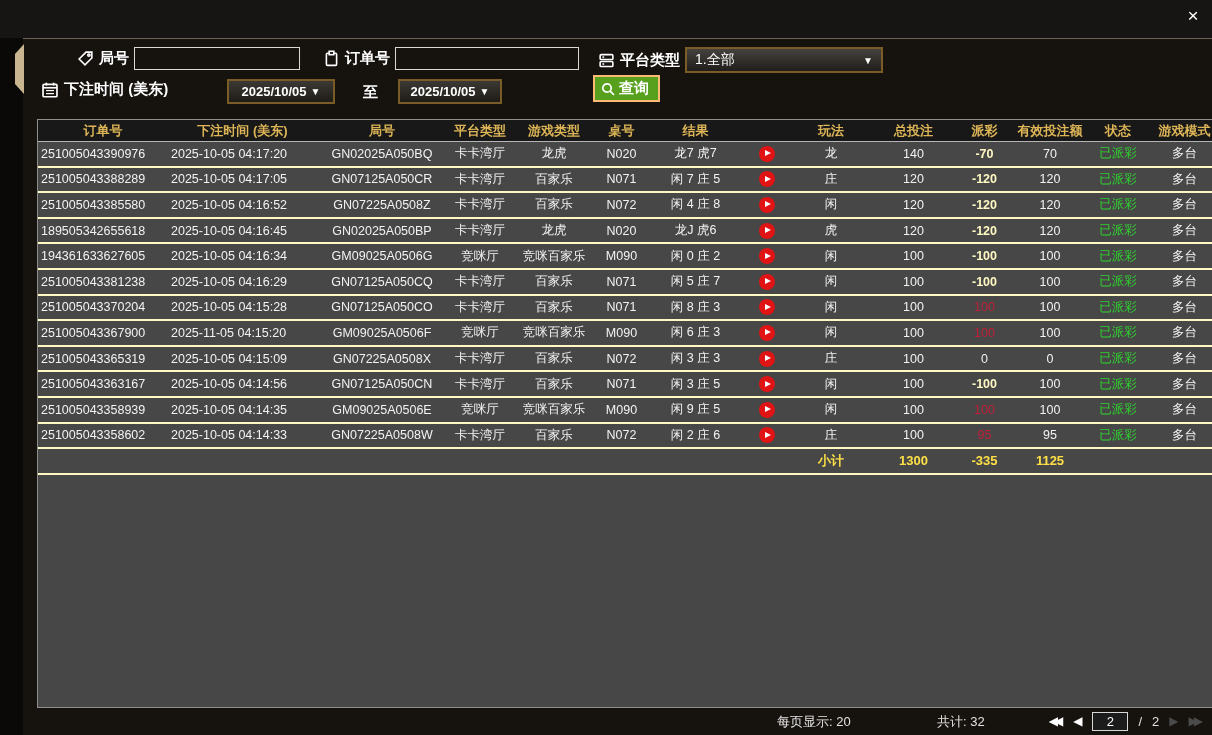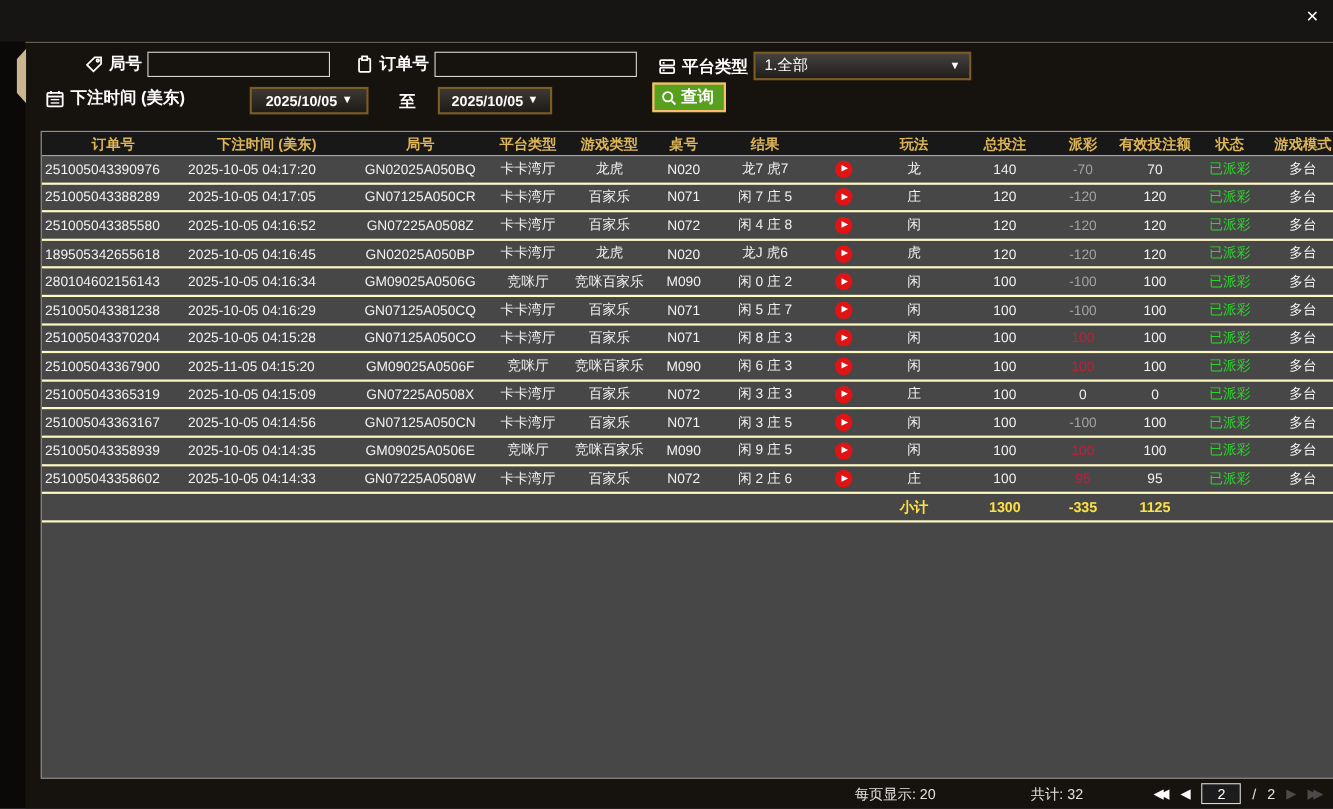--- a/index.html
+++ b/index.html
@@ -62,21 +62,21 @@
     grid-template-columns:130px 149px 130px 66px 82px 53px 95px 48px 80px 85px 57px 74px 62px 71px;
     align-items:center;height:25.6px;box-sizing:border-box;
     border-bottom:2px solid #fef9c3;font-size:12.5px;color:#f2f2f2;
   }
   .trow.thead{
     height:22px;background:#181818;color:#ddb557;font-weight:bold;font-size:13px;
     border-bottom:1px solid #b5b5b5;
   }
   .tcell{text-align:center;overflow:hidden;white-space:nowrap;}
   .c-left{text-align:left;padding-left:3px;}
-  .tone-neg{color:#a3a3a3;}
+  .tone-neg{color:#fef9c3;font-weight:bold;}
   .tone-pos{color:#c21f38;}
   .tone-zero{color:#f0f0f0;}
   .status-paid{color:#2ed32e;}
   .summary .tcell{color:#fde047;font-weight:bold;font-size:13px;}
   .play-btn{
     width:16px;height:16px;border-radius:50%;background:#e01414;margin:0 auto;
     position:relative;cursor:pointer;
   }
   .play-btn::after{
     content:"";position:absolute;left:6px;top:4.5px;
@@ -269,21 +269,21 @@
           <div class="play-btn"></div>
         </div>
         <div class="tcell">虎</div>
         <div class="tcell">120</div>
         <div class="tcell tone-neg">-120</div>
         <div class="tcell">120</div>
         <div class="tcell status-paid">已派彩</div>
         <div class="tcell">多台</div>
       </div>
       <div class="trow">
-        <div class="tcell c-left">280104602156143</div>
+        <div class="tcell c-left">194361633627605</div>
         <div class="tcell c-left">2025-10-05 04:16:34</div>
         <div class="tcell">GM09025A0506G</div>
         <div class="tcell">竞咪厅</div>
         <div class="tcell">竞咪百家乐</div>
         <div class="tcell">M090</div>
         <div class="tcell">闲 0 庄 2</div>
         <div class="tcell">
           <div class="play-btn"></div>
         </div>
         <div class="tcell">闲</div>

